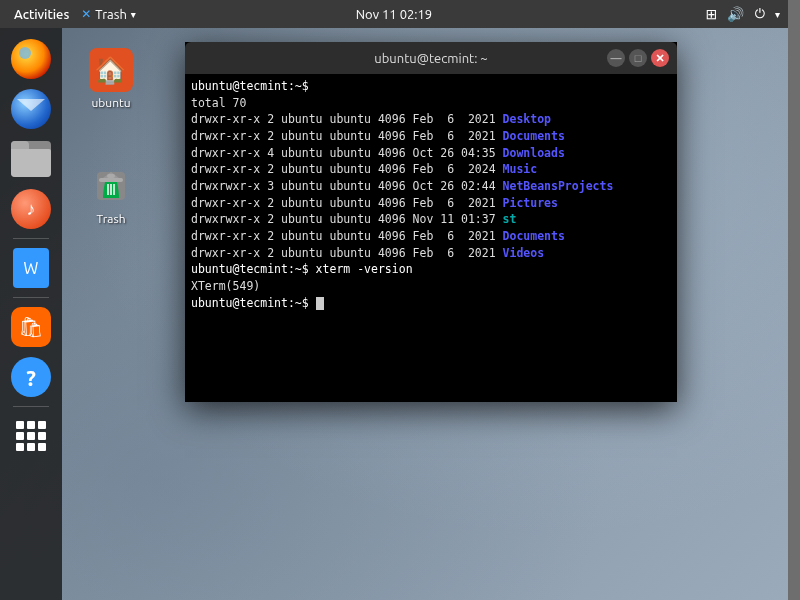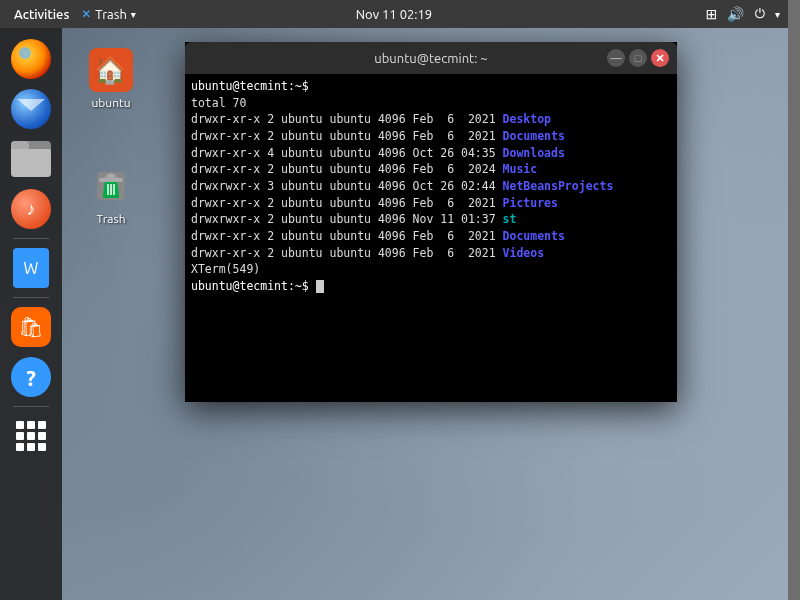--- a/index.html
+++ b/index.html
@@ -335,18 +335,19 @@
       <div class="term-line">total 70</div>
       <div class="term-line">drwxr-xr-x 2 ubuntu ubuntu 4096 Feb  6  2021 <span class="term-dir-blue">Desktop</span></div>
       <div class="term-line">drwxr-xr-x 2 ubuntu ubuntu 4096 Feb  6  2021 <span class="term-dir-blue">Documents</span></div>
       <div class="term-line">drwxr-xr-x 4 ubuntu ubuntu 4096 Oct 26 04:35 <span class="term-dir-blue">Downloads</span></div>
       <div class="term-line">drwxr-xr-x 2 ubuntu ubuntu 4096 Feb  6  2024 <span class="term-dir-blue">Music</span></div>
       <div class="term-line">drwxrwxr-x 3 ubuntu ubuntu 4096 Oct 26 02:44 <span class="term-dir-blue">NetBeansProjects</span></div>
       <div class="term-line">drwxr-xr-x 2 ubuntu ubuntu 4096 Feb  6  2021 <span class="term-dir-blue">Pictures</span></div>
       <div class="term-line">drwxrwxr-x 2 ubuntu ubuntu 4096 Nov 11 01:37 <span class="term-dir-cyan">st</span></div>
       <div class="term-line">drwxr-xr-x 2 ubuntu ubuntu 4096 Feb  6  2021 <span class="term-dir-blue">Documents</span></div>
       <div class="term-line">drwxr-xr-x 2 ubuntu ubuntu 4096 Feb  6  2021 <span class="term-dir-blue">Videos</span></div>
+      <div class="term-line"><span class="term-prompt">ubuntu@tecmint:~$ xterm -version</span></div>
       <div class="term-line">XTerm(549)</div>
       <div class="term-line"><span class="term-prompt">ubuntu@tecmint:~$ </span><span class="term-cursor"></span></div>
     </div>
   </div>
 
 </div>
 
 </body></html>

